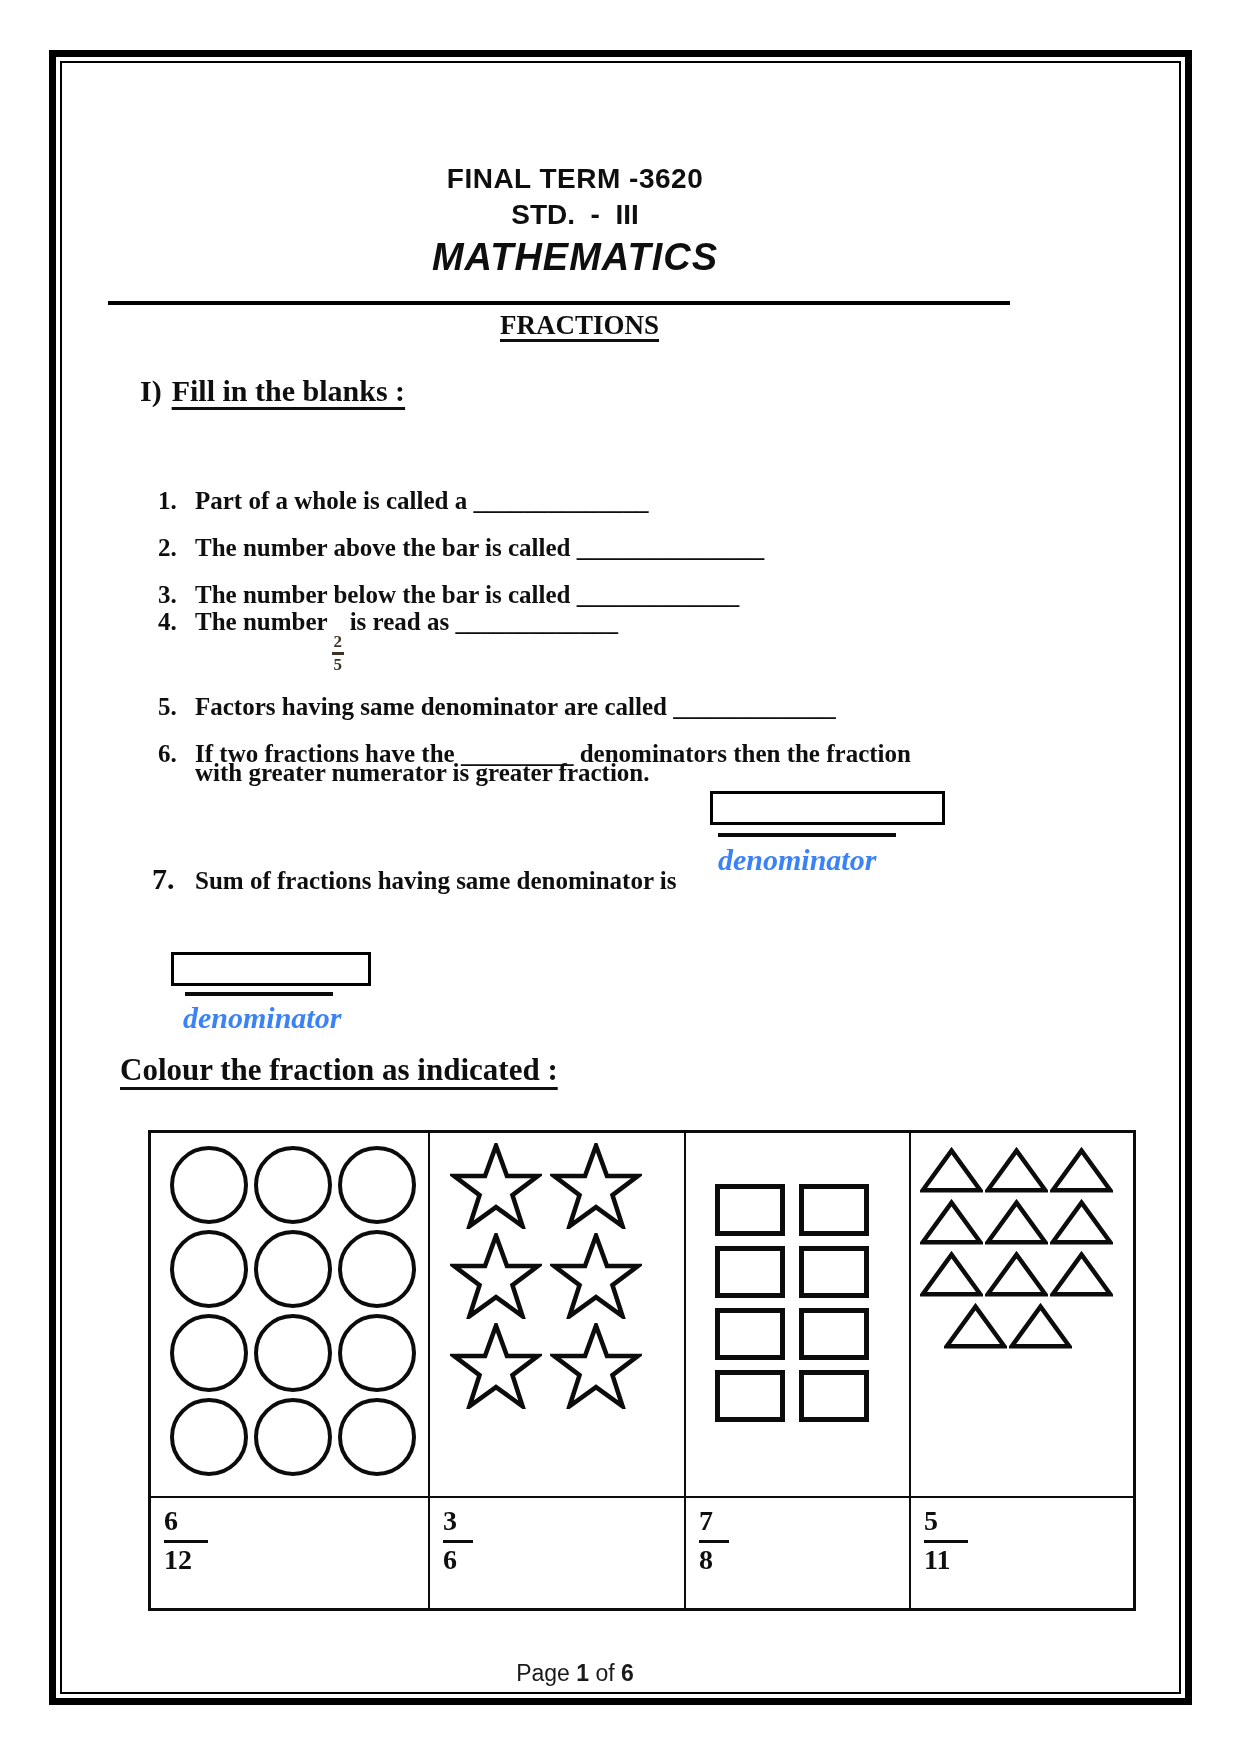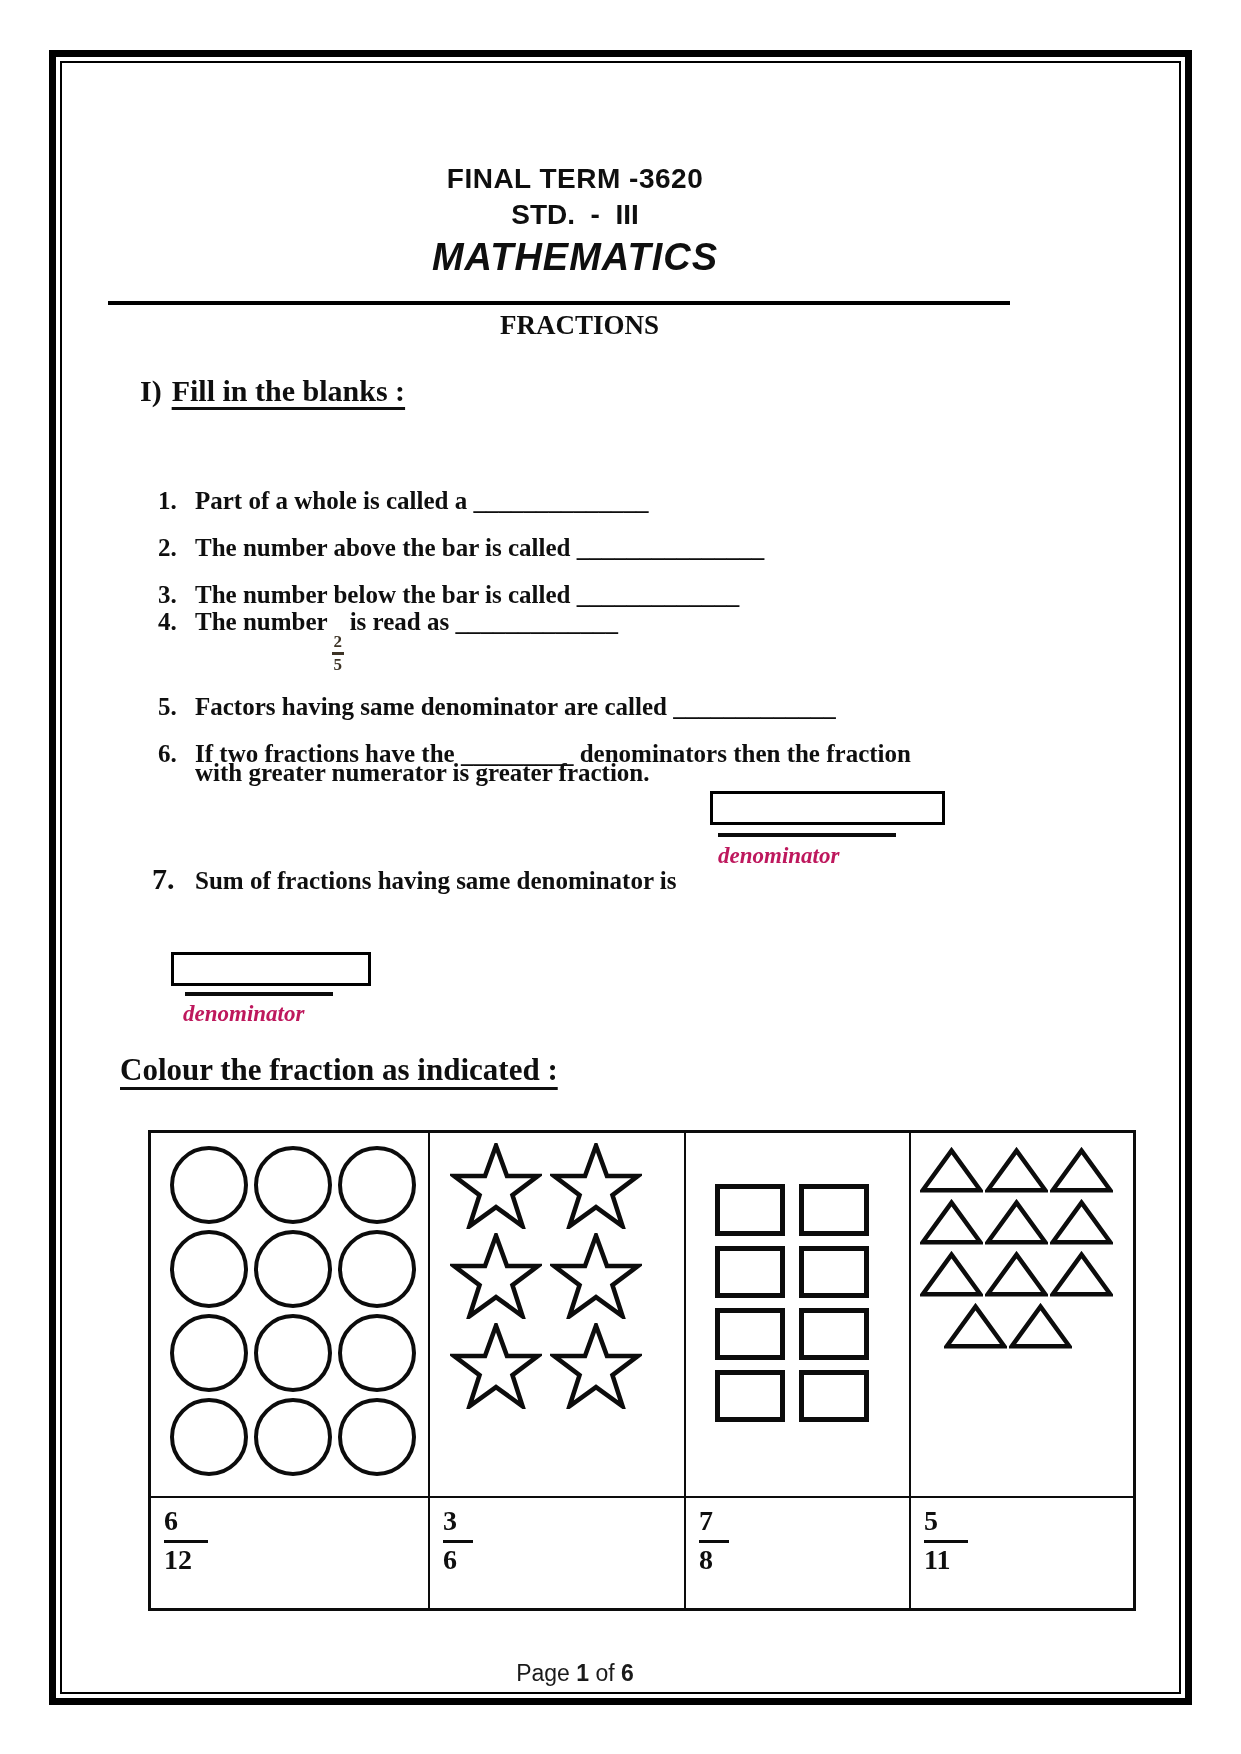--- a/index.html
+++ b/index.html
@@ -13,21 +13,21 @@
   .frame-inner { position:absolute; inset:4px; border:2px solid #000; }
 
   
   .header { position:absolute; left:105px; top:0; width:940px; text-align:center; }
   .h1 { position:absolute; top:163px; width:100%; font-family:"Liberation Sans",sans-serif; font-weight:bold; font-size:28px; letter-spacing:.5px; }
   .h2 { position:absolute; top:199px; width:100%; font-family:"Liberation Sans",sans-serif; font-weight:bold; font-size:28px; white-space:pre; }
   .h3 { position:absolute; top:236px; width:100%; font-family:"Liberation Sans",sans-serif; font-weight:bold; font-style:italic; font-size:38px; letter-spacing:1px; }
   .rule { position:absolute; left:108px; top:301px; width:902px; height:4px; background:#000; }
   .subject { position:absolute; left:108px; top:310px; width:902px; text-align:center;
              font-size:27px; font-weight:bold; }
-  .subject span { text-decoration-thickness:2.5px; text-underline-offset:5px;margin-left:41px; }
+  .subject span { text-decoration:underline; text-decoration-thickness:2.5px; text-underline-offset:5px;margin-left:41px; }
 
   
   .section-heading { position:absolute; left:140px; top:374px; font-size:30px; font-weight:bold; }
   .section-heading .u { text-decoration:underline; text-decoration-thickness:3px; text-underline-offset:6px; margin-left:10px; }
 
   
   .q { position:absolute; left:158px; font-size:25px; font-weight:bold; white-space:nowrap;margin-top:32px; }
   .qnum { display:inline-block; width:37px; }
   .q.big { left:152px; }
   .q.big .qnum { width:43px; font-size:30px; }
@@ -36,21 +36,21 @@
 
   
   .ifrac { display:inline-flex; flex-direction:column; align-items:center; vertical-align:-17px;
            font-size:17px; font-weight:bold; line-height:1.05; color:#3d3325; margin:0 6px 0 4px; }
   .ifrac .bar { width:12px; height:2.5px; background:#3d3325; margin:1.5px 0; }
 
   
   .construct { position:absolute; }
   .abox { border:3px solid #000; background:#fff; }
   .cline { height:4px; background:#0c0c0c; }
-  .denlab { font-size:23px; font-weight:bold; font-style:italic; color:#be185d; }
+  .denlab { font-size:30px; font-weight:bold; font-style:italic; color:#3b82f6; }
 
   
   .colour-heading { position:absolute; left:120px; top:1052px; font-size:31px; font-weight:bold;
                     text-decoration:underline; text-decoration-thickness:3px; text-underline-offset:7px; }
 
   
   .ftable { position:absolute; left:148px; top:1130px; display:grid;
             grid-template-columns:279px 256px 225px 222px; grid-template-rows:365px 110px;
             border:3px solid #0c0c0c; }
   .tcell { border-right:2px solid #0c0c0c; border-bottom:2px solid #0c0c0c; overflow:hidden; }

